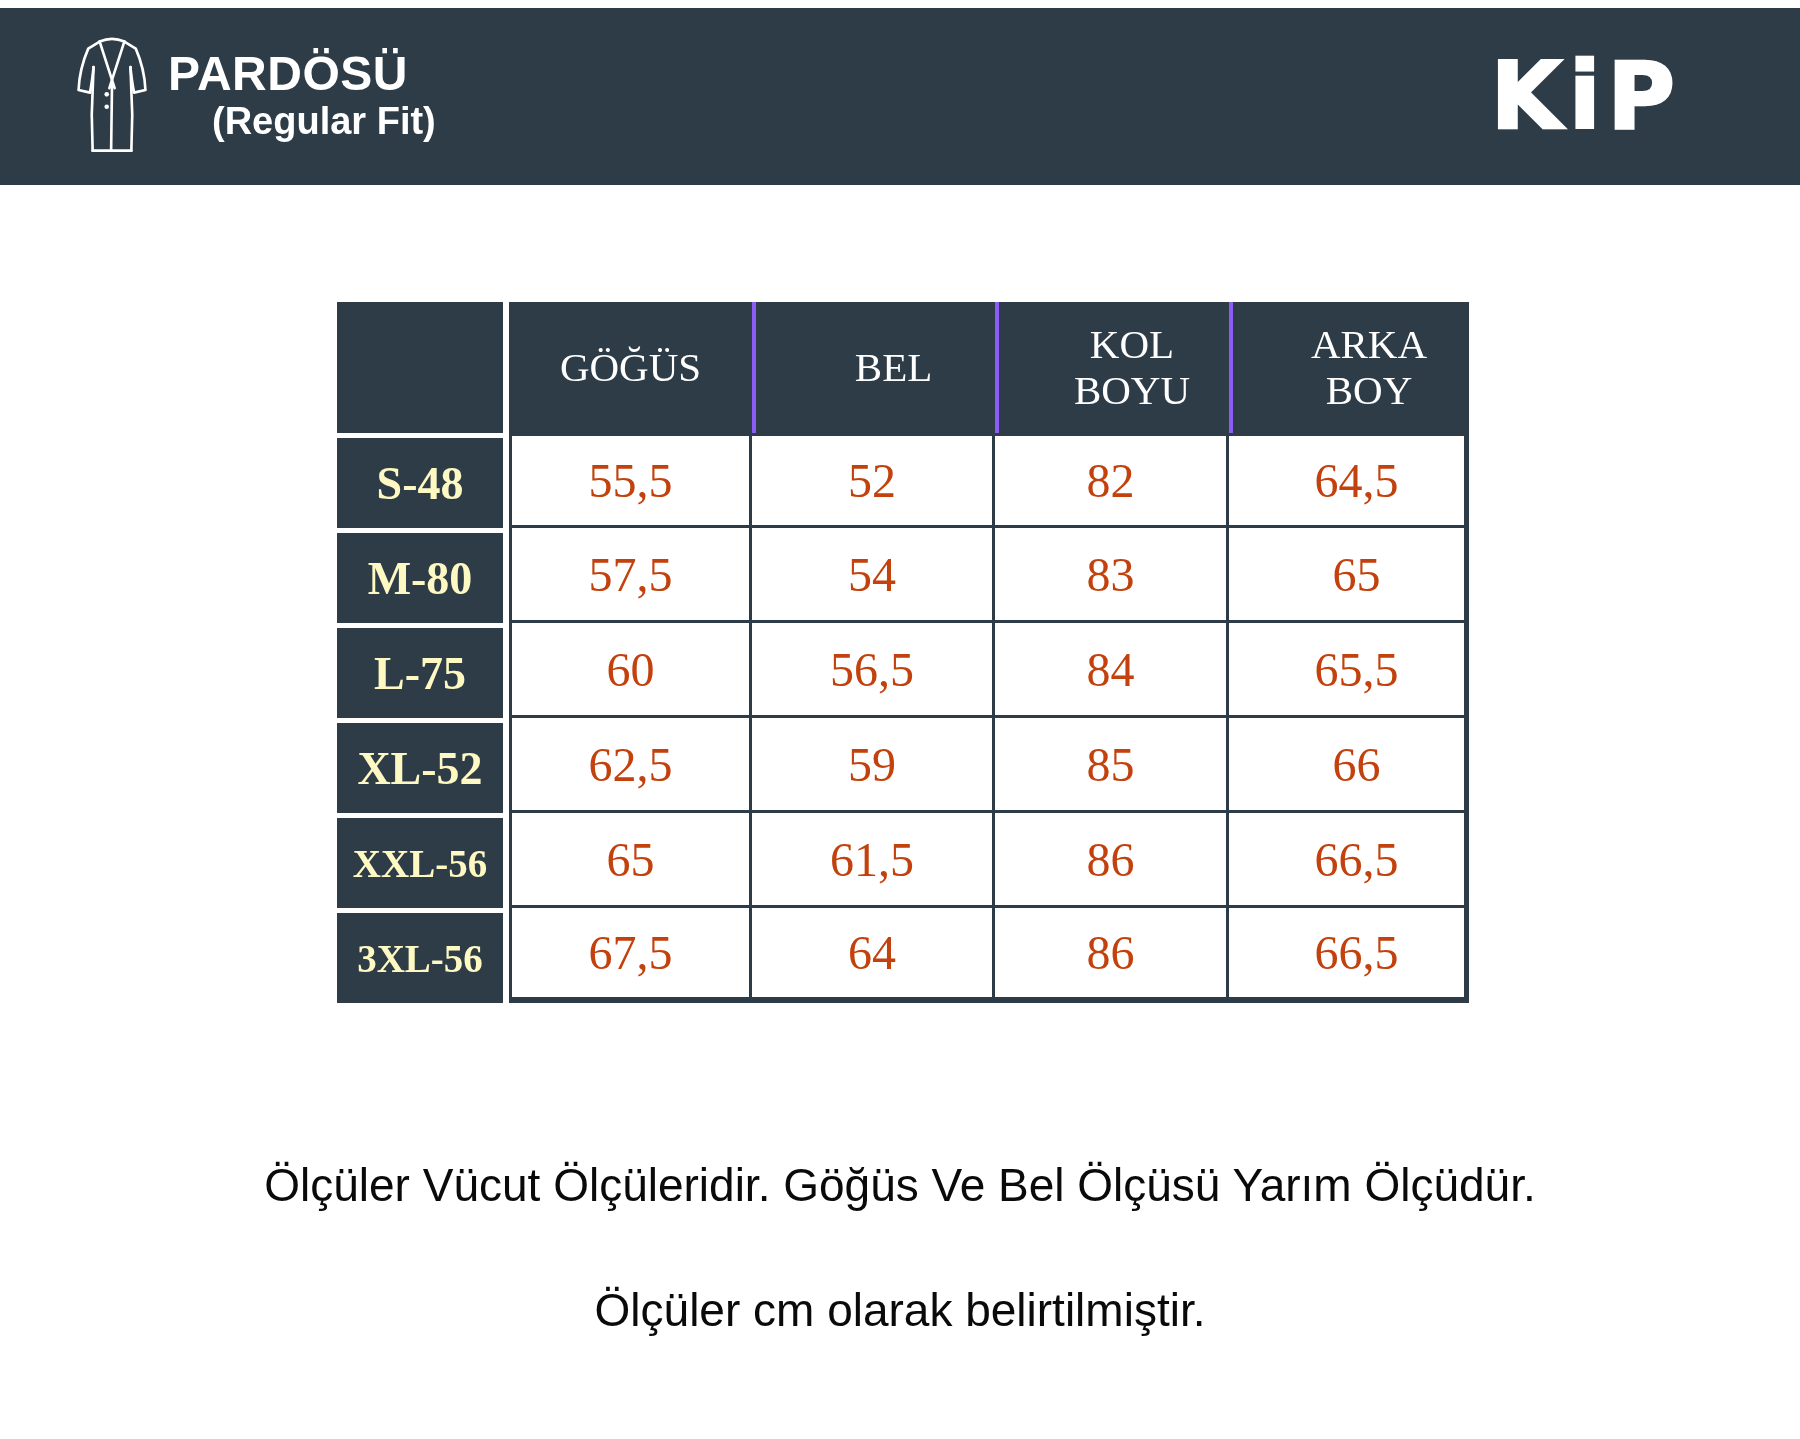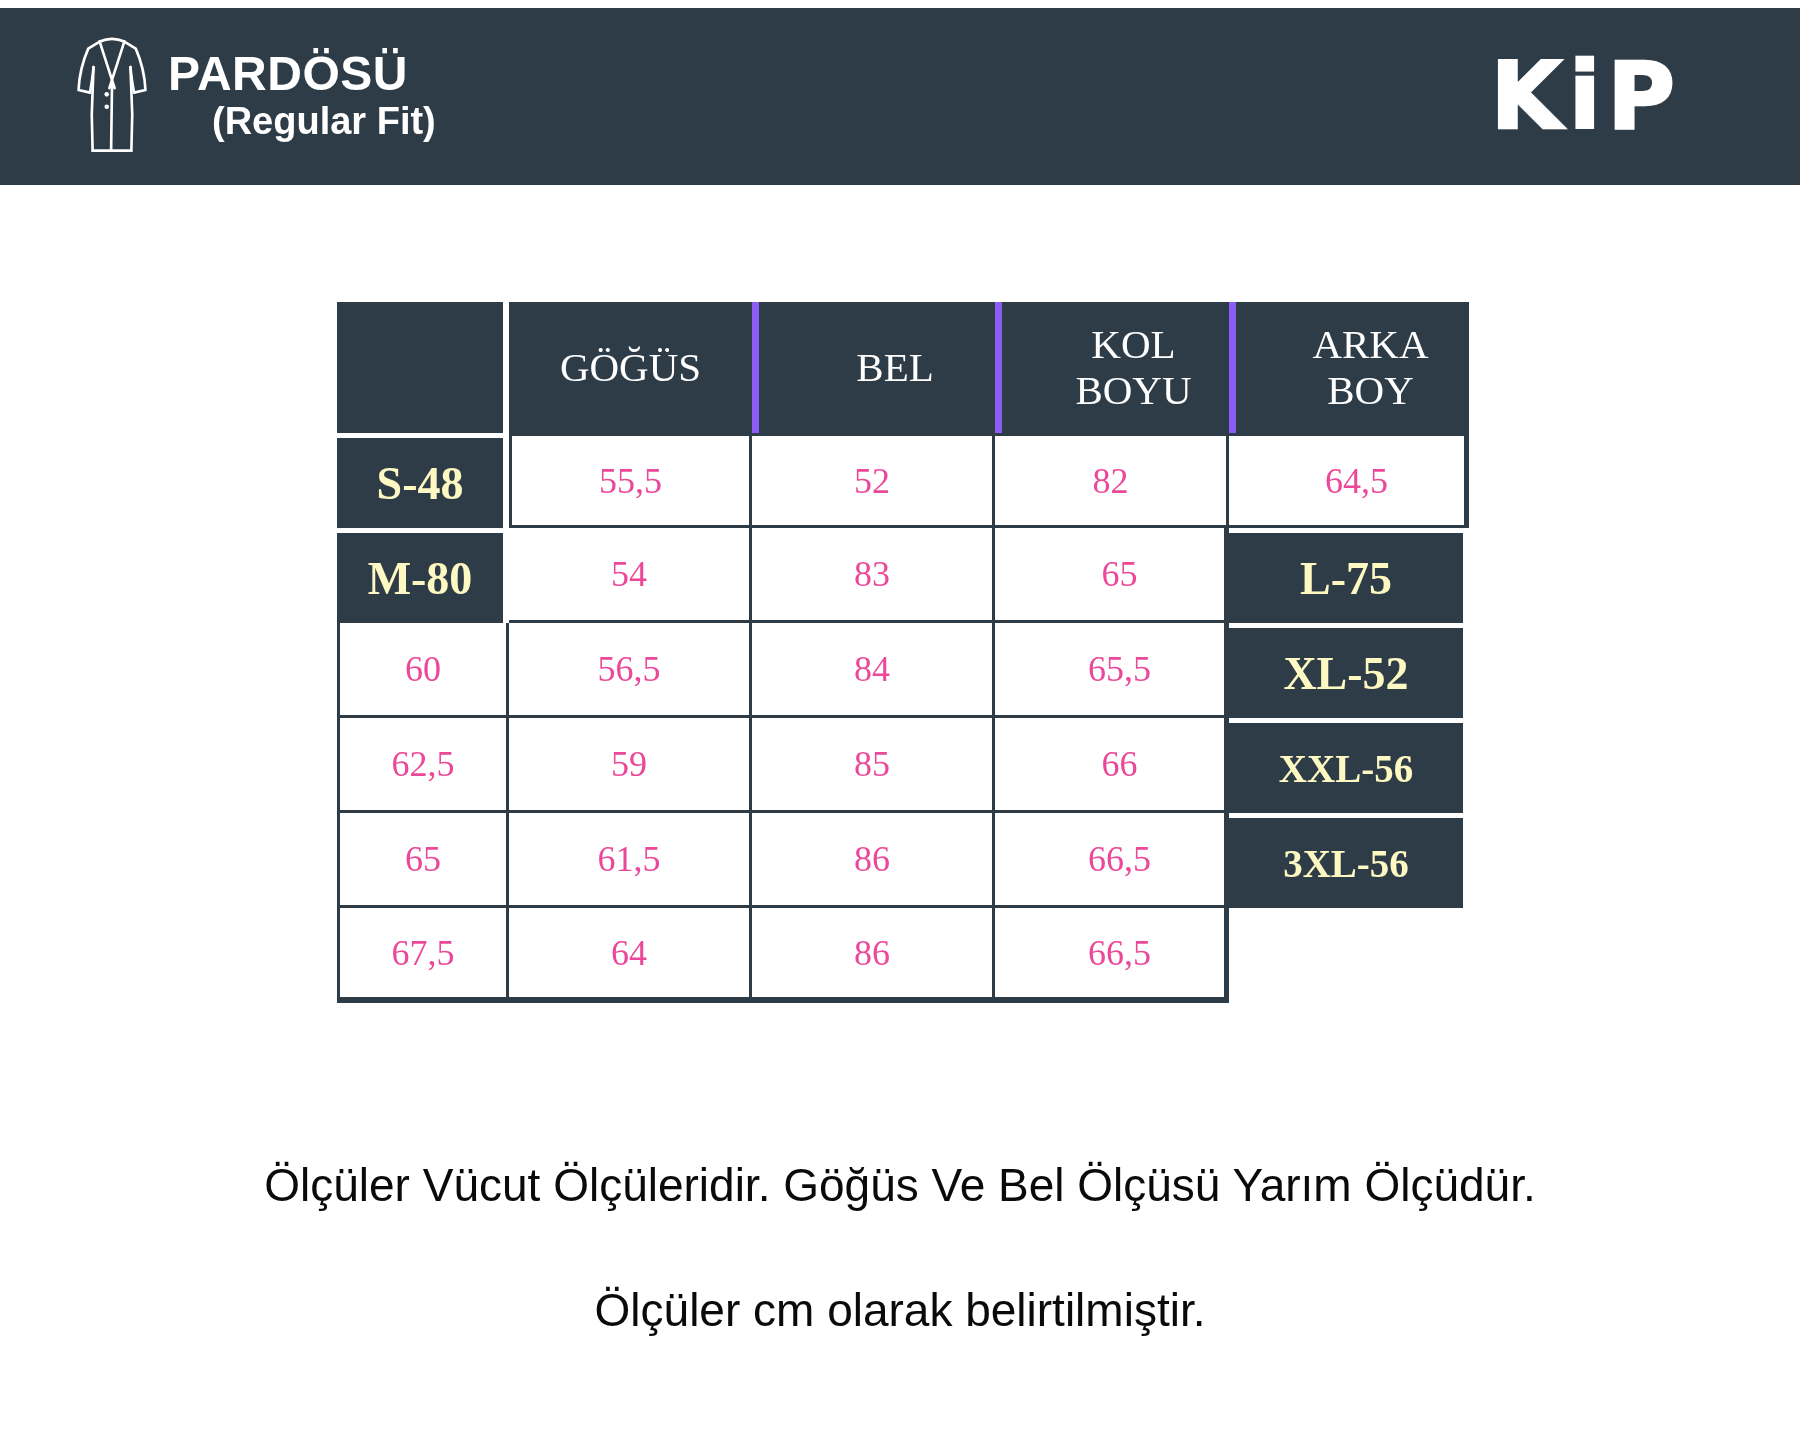--- a/index.html
+++ b/index.html
@@ -67,37 +67,37 @@
   }
   .colhead {
     background: #2e3c47;
     color: #ffffff;
     font-family: "Liberation Serif", "DejaVu Serif", serif;
     font-size: 41px;
     white-space: pre-line;
     text-align: center;
     line-height: 1.12;
   }
-  .gl { border-left: 7px solid #8b5cf6; padding-left: 36px; }
+  .gl { border-left: 4px solid #8b5cf6; padding-left: 36px; }
   .rowhead {
     background: #2e3c47;
     color: #fef9c3;
     font-family: "Liberation Serif", "DejaVu Serif", serif;
     font-weight: 700;
     font-size: 46px;
     border-right: 6px solid #ffffff;
     border-top: 5px solid #ffffff;
     text-align: center;
   }
   .rowhead.sm { font-size: 39px; }
   .data {
     background: #ffffff;
-    color: #ec4899;
+    color: #c2410c;
     font-family: "Liberation Serif", "DejaVu Serif", serif;
-    font-size: 36px;
+    font-size: 48px;
     border-right: 3px solid #2e3c47;
     border-bottom: 3px solid #2e3c47;
   }
   .fc { border-left: 3px solid #2e3c47; }
   .fr { border-top: 3px solid #2e3c47; }
   .lc { border-right: 5px solid #2e3c47; padding-left: 20px; }
   .lr { border-bottom: 6px solid #2e3c47; }
 
   
   .note {
@@ -149,20 +149,21 @@
   <div class="cell colhead gl">ARKA
 BOY</div>
 
   <div class="cell rowhead">S-48</div>
   <div class="cell data fc fr">55,5</div>
   <div class="cell data fr">52</div>
   <div class="cell data fr">82</div>
   <div class="cell data fr lc">64,5</div>
 
   <div class="cell rowhead">M-80</div>
+  <div class="cell data fc">57,5</div>
   <div class="cell data">54</div>
   <div class="cell data">83</div>
   <div class="cell data lc">65</div>
 
   <div class="cell rowhead">L-75</div>
   <div class="cell data fc">60</div>
   <div class="cell data">56,5</div>
   <div class="cell data">84</div>
   <div class="cell data lc">65,5</div>
 

